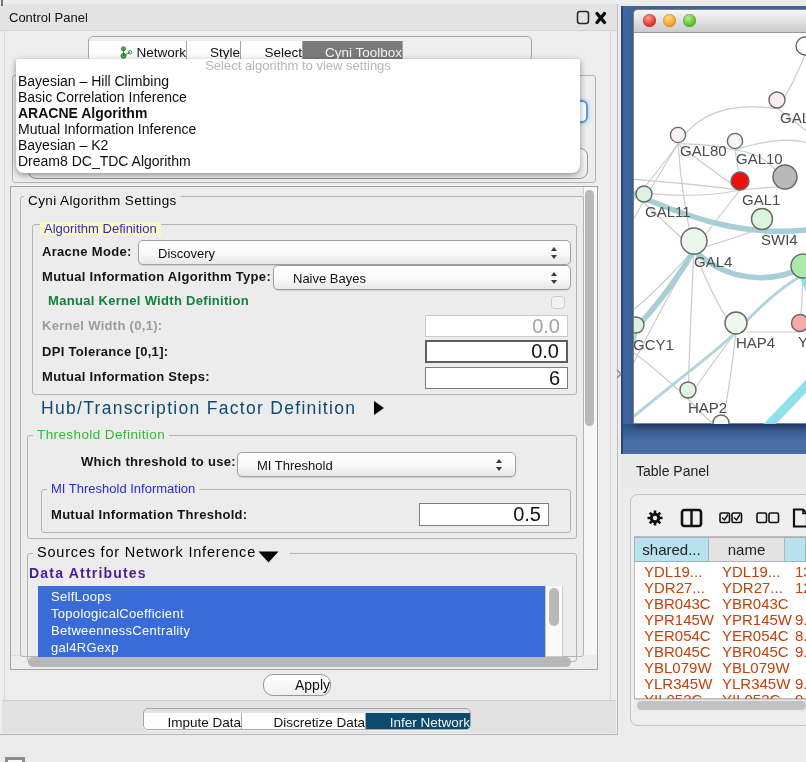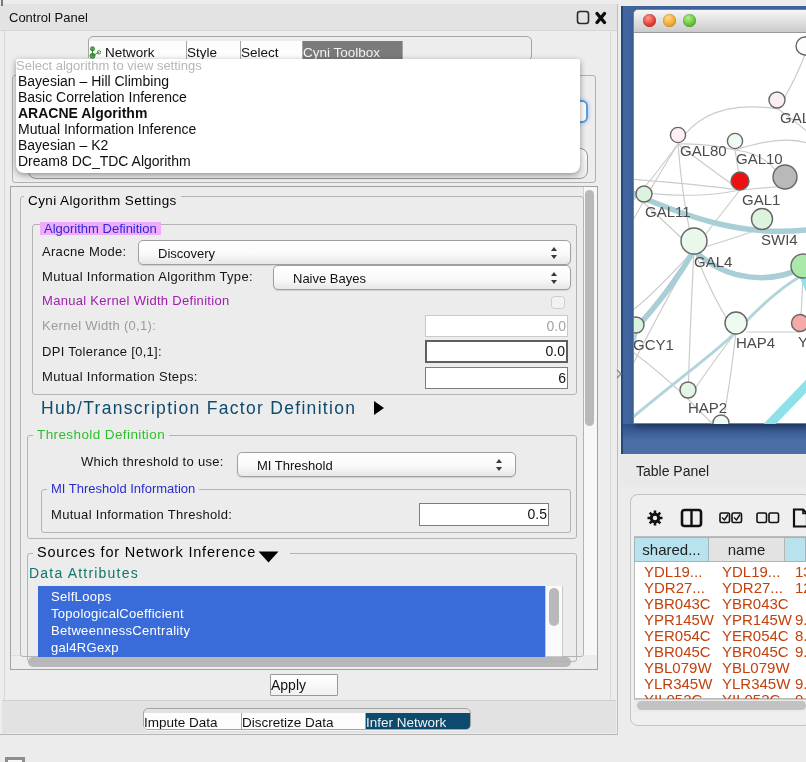--- a/index.html
+++ b/index.html
@@ -1,33 +1,33 @@
 <!DOCTYPE html>
 <html><head>
 <meta charset="utf-8">
 <style>
 html,body{margin:0;padding:0}
 body{width:806px;height:762px;position:relative;overflow:hidden;background:#ececec;
  font-family:"Liberation Sans",sans-serif;-webkit-font-smoothing:antialiased}
 .ab{position:absolute}
-.b{font-weight:normal}
+.b{font-weight:bold}
 .t13{font-size:13px;color:#111}
 .grp{position:absolute;border:1px solid #b3b3b3;border-radius:3px}
 .gt{position:absolute;background:#ededed;padding:0 4px;font-size:13px;line-height:13px;white-space:nowrap}
 .lbl{position:absolute;font-size:13px;letter-spacing:0.3px;line-height:18px;color:#151515;white-space:nowrap}
 .combo{position:absolute;border:1px solid #9f9f9f;border-radius:5px;
  background:linear-gradient(#ffffff,#fafafa 55%,#e7e7e7);box-shadow:0 1px 1px rgba(0,0,0,.12);
  font-size:13px;color:#111}
 .combo span{position:absolute;left:19px;top:50%;transform:translateY(-50%);white-space:nowrap}
 .car{position:absolute;right:12px;top:50%;width:7px;height:12px;transform:translateY(-50%)}
 .car:before{content:"";position:absolute;left:0;top:0;border:3.5px solid transparent;border-bottom:4.5px solid #3a3a3a;border-top:none}
 .car:after{content:"";position:absolute;left:0;bottom:0;border:3.5px solid transparent;border-top:4.5px solid #3a3a3a;border-bottom:none}
-.tf{position:absolute;background:#fff;font-size:14px;color:#111;text-align:right;padding-right:1px;box-sizing:border-box}
+.tf{position:absolute;background:#fff;font-size:20px;color:#111;text-align:right;padding-right:7px;box-sizing:border-box}
 .seg{position:absolute;top:4px;height:100%;box-sizing:border-box;background:#fdfdfd;color:#111;
- font-size:13.5px;text-align:left;border-right:1px solid #a5a5a5}
+ font-size:13.5px;text-align:right;border-right:1px solid #a5a5a5}
 .seg.sel{background:#7a7a7a;color:#f4f4f4}
 .tbar{position:absolute;border:1px solid #a5a5a5;border-radius:5px;overflow:hidden;
  box-shadow:0 1px 0 rgba(255,255,255,.6)}
 .li{position:absolute;left:13px;color:#fff;font-size:13px;letter-spacing:0.3px;line-height:17px;white-space:nowrap}
 .row{position:absolute;font-size:15px;color:#c2410c;white-space:nowrap;line-height:16px}
 </style>
 </head>
 <body>
 
 <div class="ab" style="left:621px;top:6px;width:185px;height:448px;background:#41659e;border-left:2px solid #27477b;box-sizing:border-box"></div>
@@ -186,32 +186,32 @@
 <div class="ab" style="left:10px;top:186px;width:588px;height:484px;border:1px solid #a2a2a2;background:#ececec;box-sizing:border-box"></div>
 <div class="ab" style="left:583px;top:187px;width:14px;height:468px;background:#f7f7f7;border-left:1px solid #d2d2d2;box-sizing:border-box"></div>
 <div class="ab" style="left:585px;top:190px;width:9px;height:236px;background:#b9b9b9;border-radius:4.5px"></div>
 <div class="ab" style="left:11px;top:655px;width:572px;height:14px;background:#ededed;border-top:1px solid #dcdcdc;box-sizing:border-box"></div>
 <div class="ab" style="left:28px;top:657px;width:543px;height:10px;background:#b9b9b9;border-radius:5px"></div>
 
 <div class="grp" style="left:20px;top:196px;width:562px;height:459px;background:#ececec"></div>
 <div class="gt" style="left:24px;top:194px;background:#ececec;font-size:13.5px;letter-spacing:0.4px">Cyni Algorithm Settings</div>
 
 <div class="grp" style="left:32px;top:224px;width:543px;height:169px"></div>
-<div class="gt" style="left:40px;top:222px;background:#f0abfc;color:#2b2bd5">Algorithm Definition</div>
+<div class="gt" style="left:40px;top:222px;background:#fef9c3;color:#2b2bd5">Algorithm Definition</div>
 <div class="lbl b" style="left:42px;top:243px">Aracne Mode:</div>
 <div class="combo" style="left:138px;top:240px;width:431px;height:23px">
     <span>Discovery</span>
     <i class="car"></i>
   </div>
 <div class="lbl b" style="left:42px;top:268px">Mutual Information Algorithm Type:</div>
 <div class="combo" style="left:273px;top:265px;width:296px;height:23px">
     <span>Naive Bayes</span>
     <i class="car"></i>
   </div>
-<div class="lbl b" style="left:42px;top:292px;color:#a21caf">Manual Kernel Width Definition</div>
+<div class="lbl b" style="left:48px;top:292px;color:#15803d">Manual Kernel Width Definition</div>
 <div class="ab" style="left:551px;top:296px;width:14px;height:13px;background:#f2f2f2;border:1px solid #cdcdcd;border-radius:3.5px;box-sizing:border-box"></div>
 <div class="lbl b" style="left:42px;top:317px;color:#9b9b9b">Kernel Width (0,1):</div>
 <div class="tf" style="left:425px;top:315px;width:143px;height:22px;border:1px solid #c9c9c9;color:#a2a2a2;line-height:20px">0.0</div>
 <div class="lbl b" style="left:42px;top:343px">DPI Tolerance [0,1]:</div>
 <div class="tf" style="left:425px;top:340px;width:143px;height:23px;border:2px solid #5f5f5f;line-height:19px">0.0</div>
 <div class="lbl b" style="left:42px;top:368px">Mutual Information Steps:</div>
 <div class="tf" style="left:425px;top:367px;width:143px;height:22px;border:1px solid #7d7d7d;line-height:20px">6</div>
 <div class="ab" style="left:41px;top:399px;font-size:17.5px;letter-spacing:1.3px;line-height:18px;color:#0c4a6e;white-space:nowrap">Hub/Transcription Factor Definition</div>
 <svg class="ab" style="left:372px;top:400px" width="14" height="16" viewBox="0 0 14 16">
     <path d="M2 1 L12 8 L2 15 Z" fill="#000"></path>
@@ -228,35 +228,35 @@
 <div class="grp" style="left:41px;top:489px;width:528px;height:42px"></div>
 <div class="gt" style="left:47px;top:482px;background:#ececec;color:#2b2bd5">MI Threshold Information</div>
 <div class="lbl b" style="left:51px;top:506px">Mutual Information Threshold:</div>
 <div class="tf" style="left:419px;top:503px;width:130px;height:23px;border:1px solid #7d7d7d;line-height:21px">0.5</div>
 
 <div class="grp" style="left:27px;top:553px;width:548px;height:107px"></div>
 <div class="gt" style="left:33px;top:545px;background:#ececec;font-size:14.5px;letter-spacing:0.8px;line-height:15px;padding-right:34px">Sources for Network Inference</div>
 <svg class="ab" style="left:258px;top:551px" width="21" height="12" viewBox="0 0 21 12">
     <path d="M0.5 0.5 L20.5 0.5 L10.5 11.5 Z" fill="#000"></path>
   </svg>
-<div class="ab b" style="left:29px;top:564px;font-size:14px;letter-spacing:1.2px;line-height:18px;color:#0f766e;white-space:nowrap">Data Attributes</div>
+<div class="ab b" style="left:29px;top:564px;font-size:14px;letter-spacing:1.2px;line-height:18px;color:#4c1d95;white-space:nowrap">Data Attributes</div>
 <div class="ab" style="left:38px;top:586px;width:507px;height:71px;background:#3a6cd9"></div>
 <div class="li" style="top:588px">SelfLoops</div>
 <div class="li" style="top:605px">TopologicalCoefficient</div>
 <div class="li" style="top:622px">BetweennessCentrality</div>
 <div class="li" style="top:639px">gal4RGexp</div>
 <div class="ab" style="left:545px;top:586px;width:18px;height:71px;background:#fafafa;border:1px solid #c9c9c9;border-top:none;box-sizing:border-box"></div>
 <div class="ab" style="left:548.5px;top:588px;width:10px;height:38px;background:#b9b9b9;border-radius:5px"></div>
 <style>.li{left:51px}</style>
 
 <div class="ab" style="left:16px;top:59px;width:564px;height:114px;background:#fff;border-radius:2px 2px 8px 8px;box-shadow:0 2px 6px rgba(0,0,0,.4);z-index:30"></div>
-<div class="ab" style="left:16px;top:59px;width:564px;font-size:13px;color:#b7b7b7;line-height:14px;z-index:31">Select algorithm to view settings</div>
+<div class="ab" style="left:16px;top:59px;width:564px;text-align:center;font-size:13px;color:#b7b7b7;line-height:14px;z-index:31">Select algorithm to view settings</div>
 <div class="ab" style="left:18px;top:73px;width:540px;font-size:14px;color:#0f0f0f;line-height:16.1px;z-index:31">Bayesian – Hill Climbing<br>Basic Correlation Inference<br><b>ARACNE Algorithm</b><br>Mutual Information Inference<br>Bayesian – K2<br>Dream8 DC_TDC Algorithm</div>
 
-<div class="ab" style="left:270px;top:674px;width:68px;height:22px;background:linear-gradient(#ffffff,#f1f1f1);border:1px solid #989898;border-radius:1px;box-sizing:border-box;font-size:14px;color:#111;text-align:left;line-height:20px">Apply</div>
+<div class="ab" style="left:263px;top:674px;width:68px;height:22px;background:linear-gradient(#ffffff,#f1f1f1);border:1px solid #989898;border-radius:10px;box-sizing:border-box;font-size:14px;color:#111;text-align:right;line-height:20px">Apply</div>
 <div class="ab" style="left:2px;top:700px;width:614px;height:33px;background:#e2e2e2;border-top:1px solid #cfcfcf;box-sizing:border-box"></div>
 <div class="tbar" style="left:143px;top:708px;width:326px;height:20px">
  <div class="seg" style="left:0;width:98px;line-height:20px">Impute Data</div>
  <div class="seg" style="left:98px;width:124px;line-height:20px">Discretize Data</div>
  <div class="seg" style="left:222px;width:104px;line-height:20px;border-right:none;background:#0c4a6e;color:#f2f2f2">Infer Network</div>
 </div>
 
 <div class="ab" style="left:5px;top:757px;width:20px;height:10px;border:3px solid #8d8d8d;background:linear-gradient(#fcfcfc,#e8e8e8);box-sizing:border-box"></div>
 
 </body></html>

